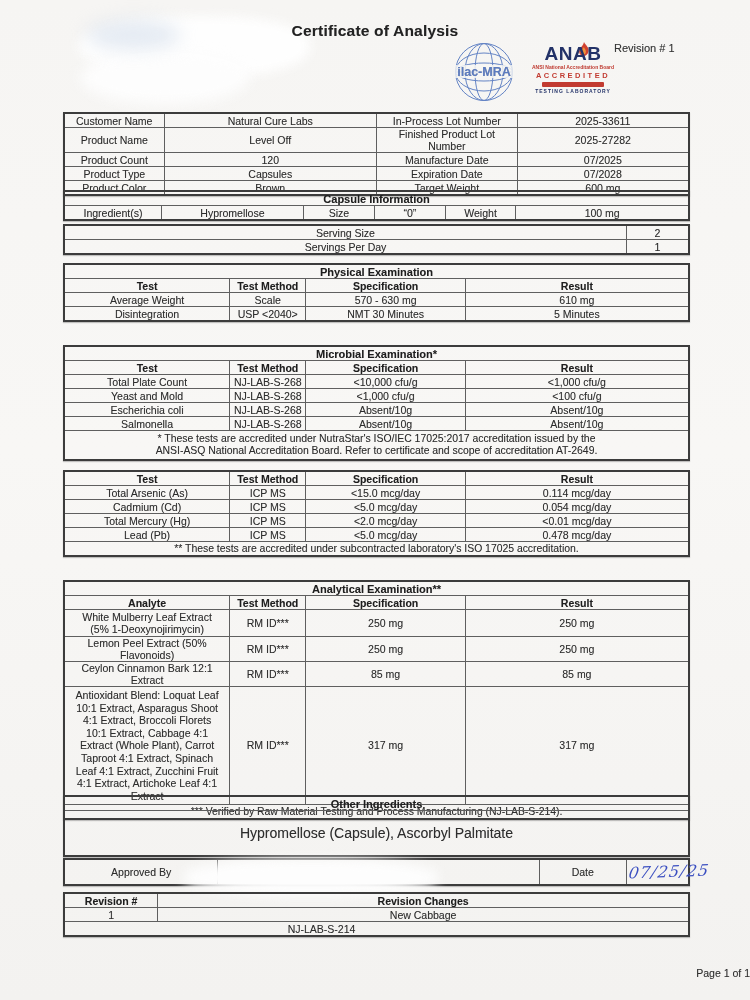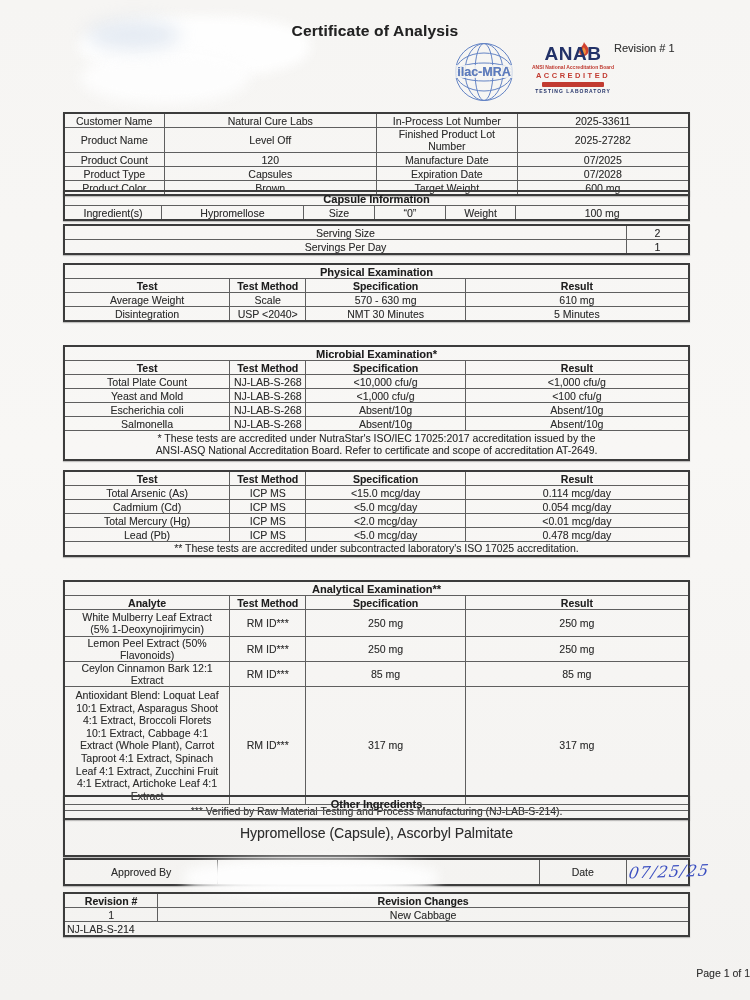--- a/index.html
+++ b/index.html
@@ -41,21 +41,21 @@
   .t-microbial{top:345px;}
   .t-heavy{top:470px;}
   .t-analytical{top:580px;}
   .t-other{top:795px;}
   .t-approval{top:858px;}
   .t-revision{top:892px;}
   .tall2{height:26px;line-height:12.5px;}
   .tall-blend{height:98px;line-height:12.6px;padding:2px 7px;}
   .other-content{height:44px;font-size:14px;}
   .appr td{height:24px;}
-  .doc-code{text-align:left;padding-right:112px;}
+  .doc-code{text-align:center;padding-right:112px;}
   .handwritten{
     display:inline-block;font-family:"DejaVu Serif",serif;font-style:italic;
     font-size:16px;color:#3b4fc1;transform:skewX(-10deg) rotate(-2deg);
     letter-spacing:1px;text-shadow:none;line-height:1;
   }
   .footer{top:967px;left:0;width:750px;text-align:right;font-size:10.5px;color:#303030;}
   .sig-blur{top:859px;left:183px;width:256px;height:37px;background:#fdfdfd;filter:blur(6px);border-radius:45%;}
 </style>
 </head>
 <body>

